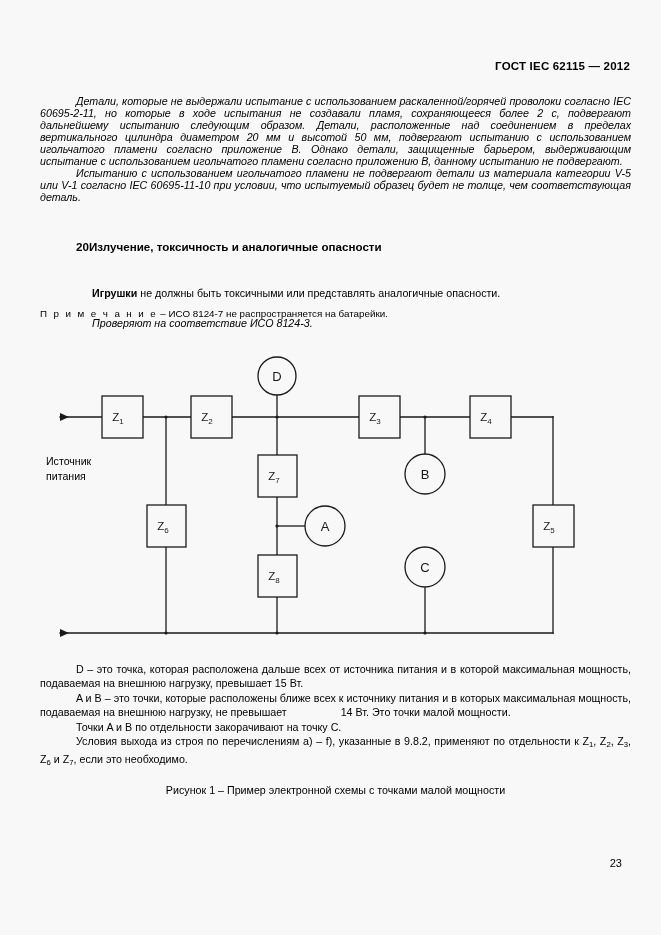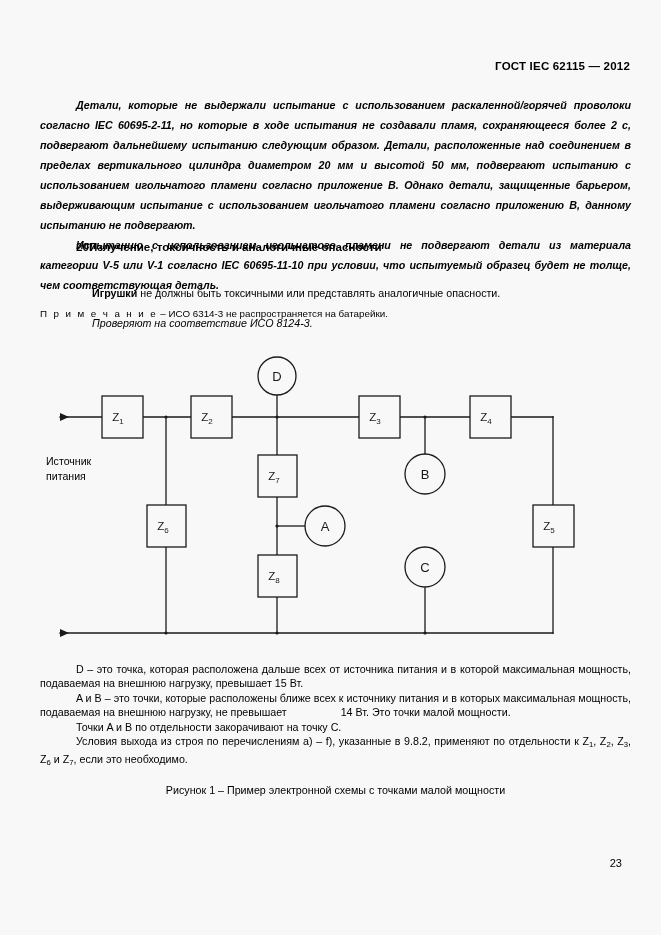--- a/index.html
+++ b/index.html
@@ -39,22 +39,21 @@
     letter-spacing: 0.2px;
   }
 
   
   .body-block {
     position: absolute;
     left: 40px;
     width: 591px;
     font-family: "Liberation Sans", "DejaVu Sans", sans-serif;
     font-size: 10.7px;
-    line-height: 20px;
-    font-weight: bold;
+    line-height: 12px;
   }
   .para {
     margin: 0;
     text-align: justify;
     text-indent: 36px;
   }
   .para.italic {
     font-style: italic;
   }
 
@@ -166,21 +165,21 @@
   </div>
 
   <div class="clause-block">
     <p class="clause-line">
       <b>Игрушки</b><span> не должны быть токсичными или представлять аналогичные опасности.</span>
     </p>
     <p class="clause-line italic">Проверяют на соответствие ИСО 8124-3.</p>
   </div>
 
   <div class="note-line">
-    <span class="note-spaced">П р и м е ч а н и е</span><span> – ИСО 6314-3 не распространяется на батарейки.</span>
+    <span class="note-spaced">П р и м е ч а н и е</span><span> – ИСО 8124-7 не распространяется на батарейки.</span>
   </div>
 
   <div class="figure-area">
     <svg class="fig-svg" width="661" height="310" viewBox="0 0 661 310">
       <defs>
         <marker id="arrowL" markerWidth="10" markerHeight="8" refX="9" refY="4" orient="auto" markerUnits="userSpaceOnUse">
           <path d="M9,0 L9,8 L0,4 z" fill="#1a1a1a"></path>
         </marker>
       </defs>
 

